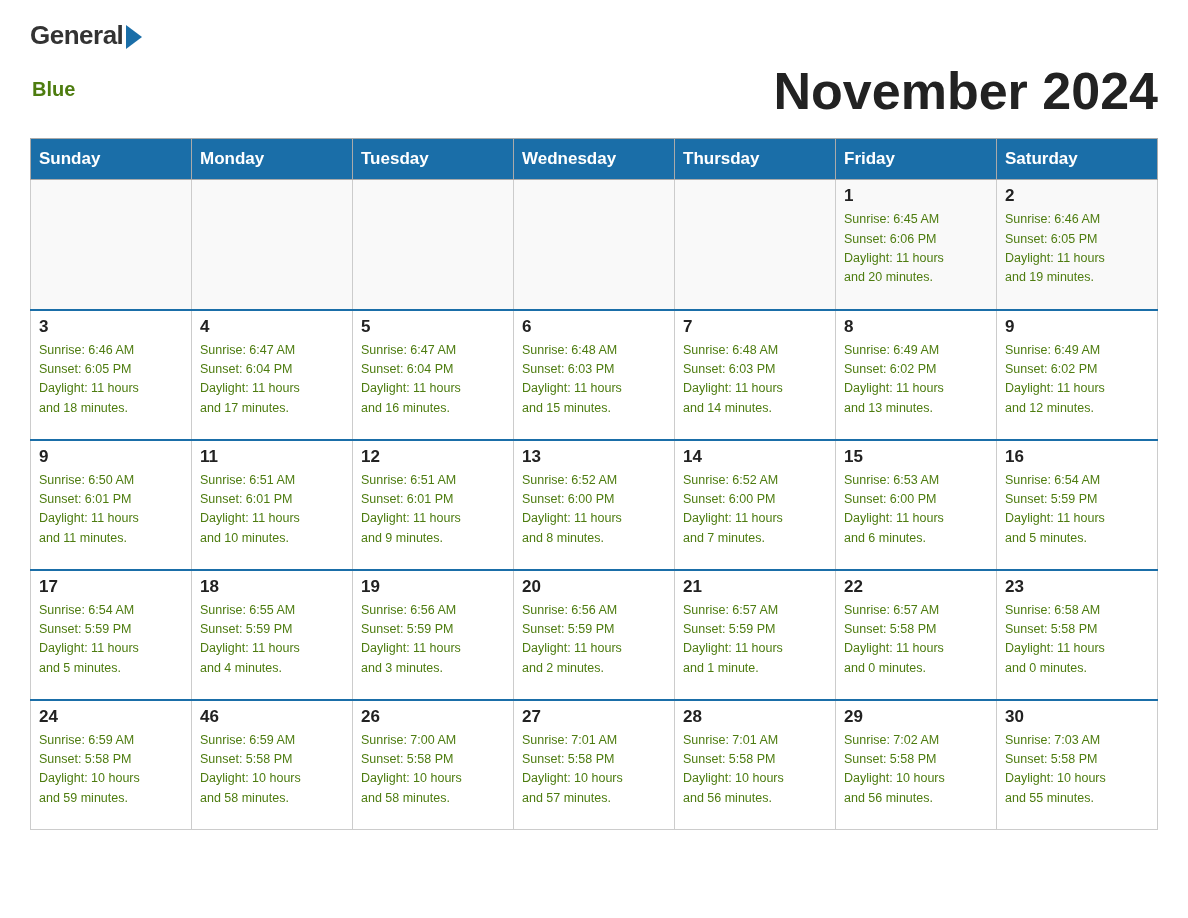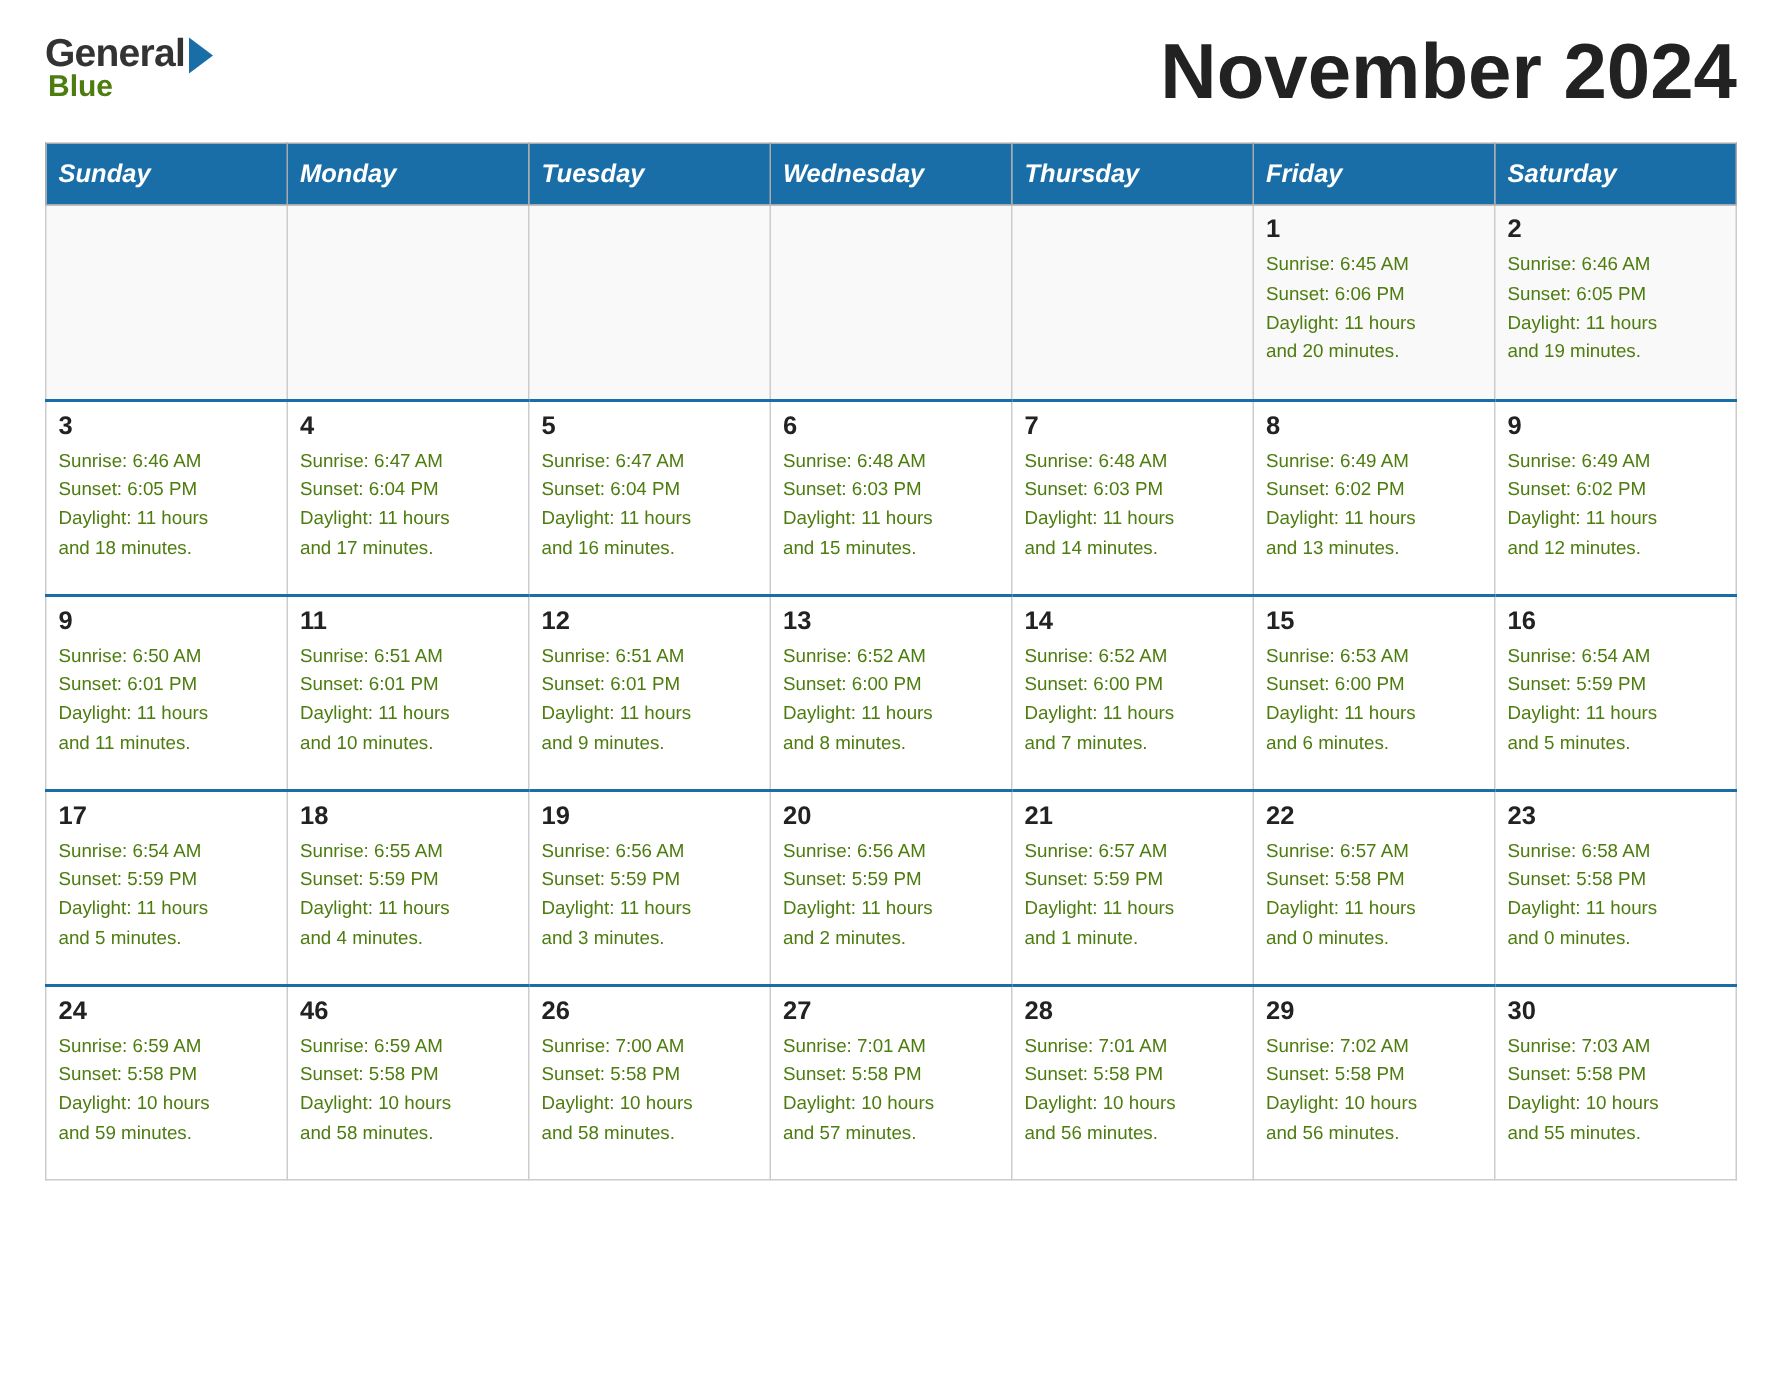--- a/index.html
+++ b/index.html
@@ -13,20 +13,21 @@
     .header {
       display: flex;
       justify-content: space-between;
       align-items: flex-start;
       margin-bottom: 18px;
     }
     .logo {
       display: flex;
       flex-direction: column;
       align-items: flex-start;
+      gap: 31px;
     }
     .logo-top {
       display: flex;
       align-items: center;
     }
     .logo-general {
       font-size: 26px;
       font-weight: bold;
       color: #333;
       letter-spacing: -0.5px;
@@ -42,20 +43,21 @@
     }
     .logo-sub {
       font-size: 20px;
       font-weight: bold;
       color: #4d7c0f;
       margin-top: -4px;
       margin-left: 2px;
     }
     .title-block {
       text-align: left;
+      margin-top: 43px;
     }
     .month-title {
       font-size: 52px;
       font-weight: bold;
       color: #222;
       line-height: 1.1;
     }
     .location-title {
       font-size: 22px;
       color: #444;
@@ -67,21 +69,20 @@
       border: 1px solid #aaa;
     }
     .calendar th {
       background-color: #1a6ea8;
       color: #fff;
       font-size: 17px;
       font-weight: bold;
       padding: 10px 8px;
       text-align: left;
       border: 1px solid #aaa;
-      font-style: italic;
     }
     .calendar td {
       vertical-align: top;
       border: 1px solid #ccc;
       padding: 6px 8px;
       width: 14.28%;
       min-height: 110px;
       height: 130px;
     }
     .calendar tr:first-child td {

